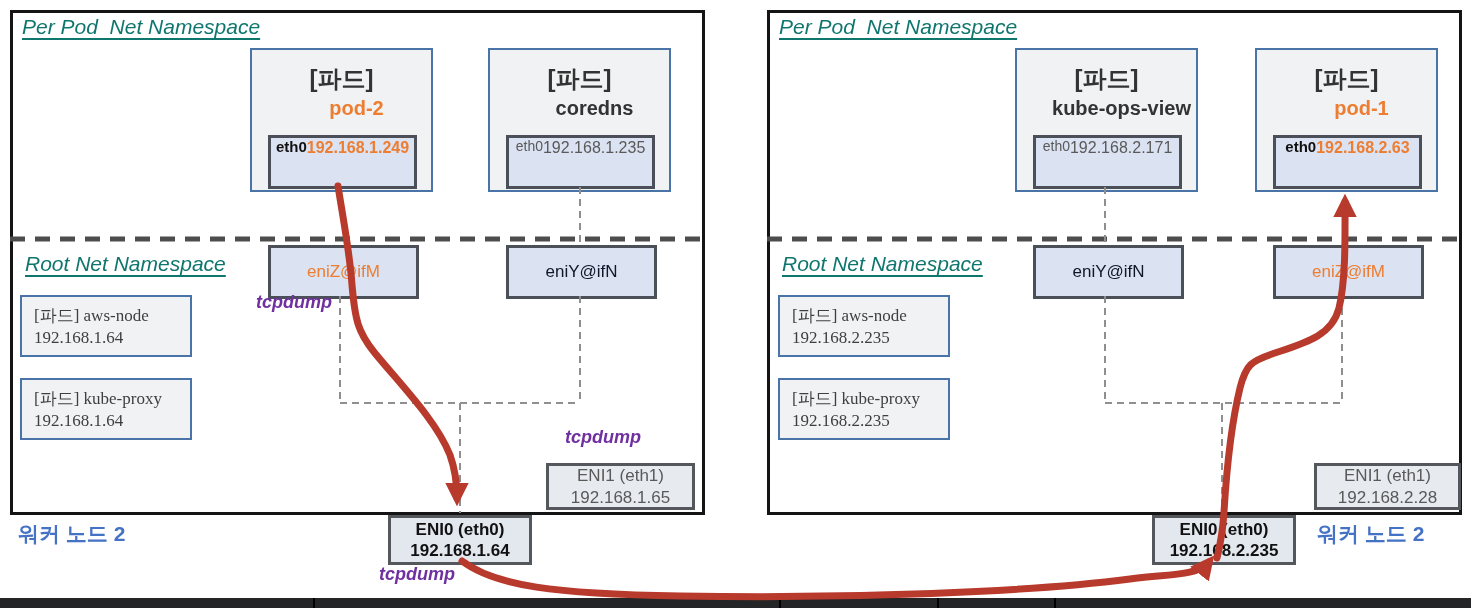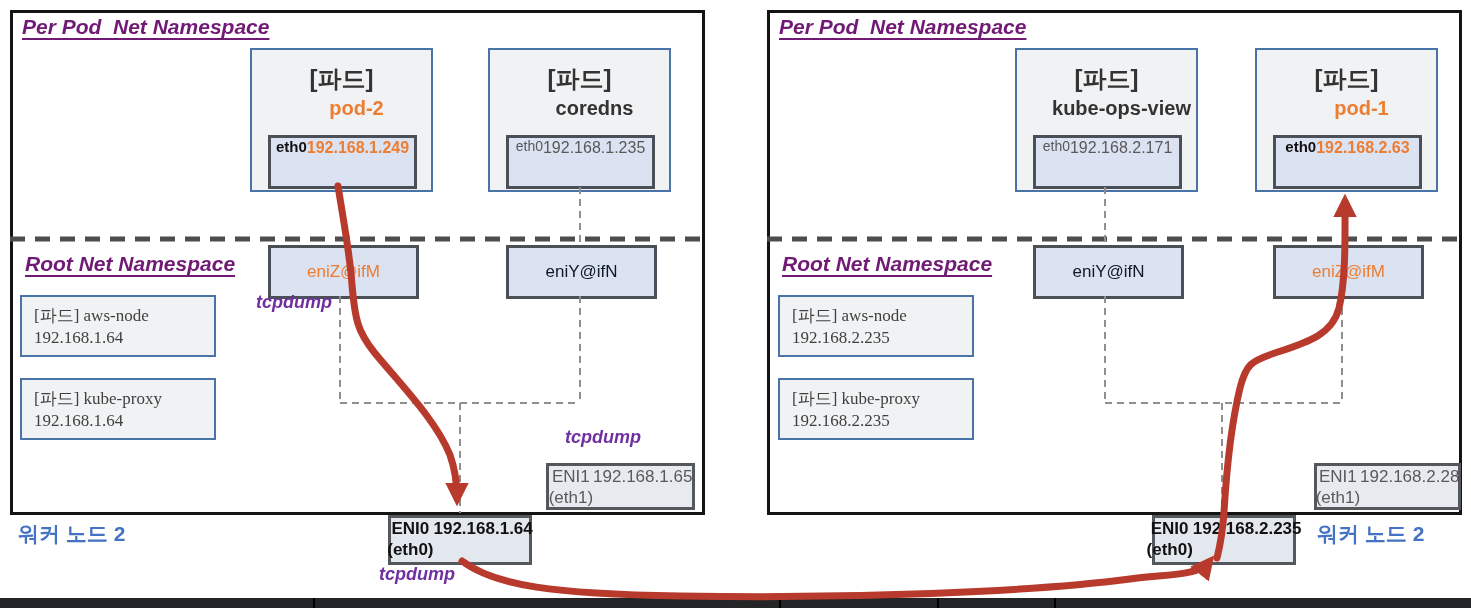--- a/index.html
+++ b/index.html
@@ -1,43 +1,43 @@
 <!DOCTYPE html>
 <html><head>
 <meta charset="utf-8">
 <style>
   html,body{margin:0;padding:0;background:#fff;}
   .stage{position:relative;width:1471px;height:608px;background:#ffffff;
          font-family:"Liberation Sans",sans-serif;overflow:hidden;}
   .node{position:absolute;top:10px;width:695px;height:505px;border:3px solid #141414;
         background:#ffffff;box-sizing:border-box;}
   #node1{left:10px;} #node2{left:767px;}
-  .ns-title{position:absolute;font-size:21px;font-weight:bold;font-style:italic;
-            color:#701a75;text-decoration:underline;text-underline-offset:4px;white-space:pre;}
+  .ns-title{position:absolute;font-size:21px;font-weight:normal;font-style:italic;
+            color:#0f766e;text-decoration:underline;text-underline-offset:4px;white-space:pre;}
   .pod{position:absolute;width:183px;height:144px;background:#f1f2f3;border:2px solid #4a74a8;
        box-sizing:border-box;text-align:center;}
   .pod-tag{margin-top:13px;font-size:24px;font-weight:bold;color:#333;}
   .pod-name{margin-top:2px;font-size:20px;font-weight:bold;color:#333;margin-left:30px;}
   .pod-name.hl{color:#ED7D31;}
   .iface{position:absolute;left:16px;top:85px;width:143px;height:48px;background:#dbe2f1;
          border:3px solid #4b5058;display:flex;flex-direction:row;justify-content:center;
          line-height:1.25;}
   .iface .l1{font-size:14px;color:#595959;}
   .iface .l2{font-size:16px;color:#595959;}
   .iface.hl .l1{font-size:15px;font-weight:bold;color:#111;}
   .iface.hl .l2{color:#ED7D31;font-weight:bold;}
   .veth{position:absolute;top:245px;width:145px;height:48px;background:#dbe2f1;
         border:3px solid #4b5058;display:flex;align-items:center;justify-content:center;
         font-size:17px;color:#0f172a;}
   .veth.hl{color:#ED7D31;}
-  .syspod{position:absolute;width:196px;height:62px;background:#f1f2f3;border:2px solid #4a74a8;
+  .syspod{position:absolute;width:172px;height:62px;background:#f1f2f3;border:2px solid #4a74a8;
           box-sizing:border-box;font-family:"Liberation Serif",serif;font-size:17px;color:#3f3f3f;
           padding:8px 0 0 12px;line-height:1.3;}
   .enibox{position:absolute;background:#e7ebf0;border:3px solid #54575c;text-align:center;
-          display:flex;flex-direction:row;justify-content:center;font-size:17px;
+          display:flex;flex-direction:column;justify-content:center;font-size:17px;
           color:#595959;line-height:1.25;}
   .eni0{background:#e3e7ee;color:#111;font-weight:bold;}
   .tcpdump{position:absolute;font-style:italic;font-weight:bold;font-size:18px;color:#7030A0;margin-left:9px;}
   .worker{position:absolute;font-size:21px;font-weight:bold;color:#4472C4;}
   svg.overlay{position:absolute;left:0;top:0;width:1471px;height:608px;pointer-events:none;}
   .bottombar{position:absolute;left:0;top:598px;width:1471px;height:10px;background:#232527;}
   .tick{position:absolute;top:0;width:2px;height:10px;background:#000;}
 </style>
 </head>
 <body>

